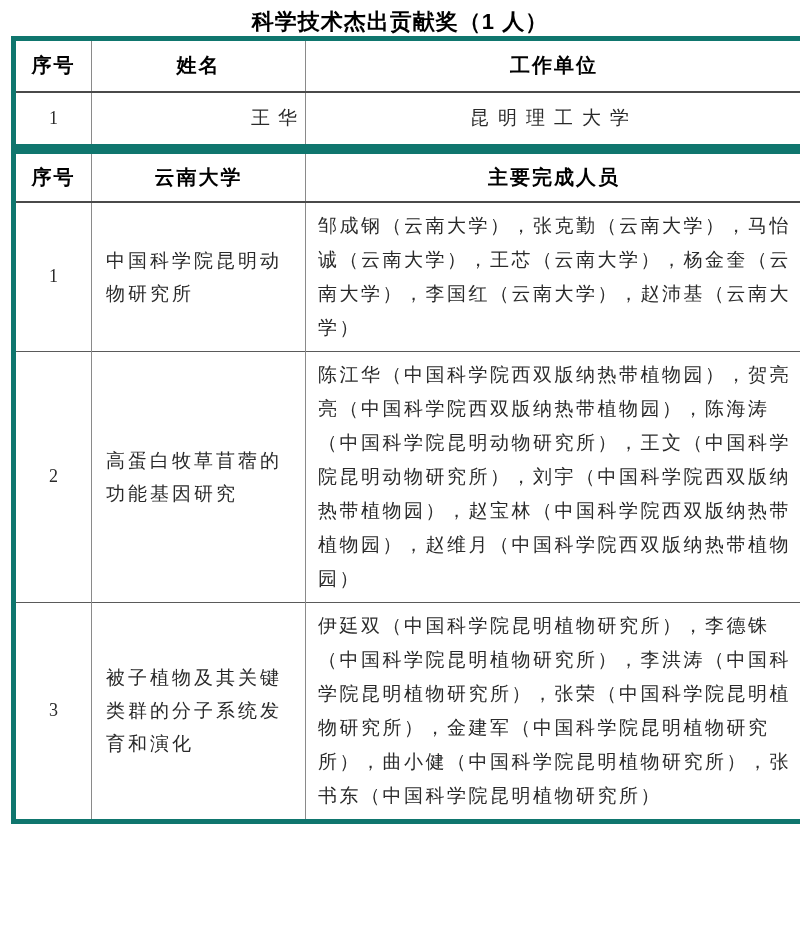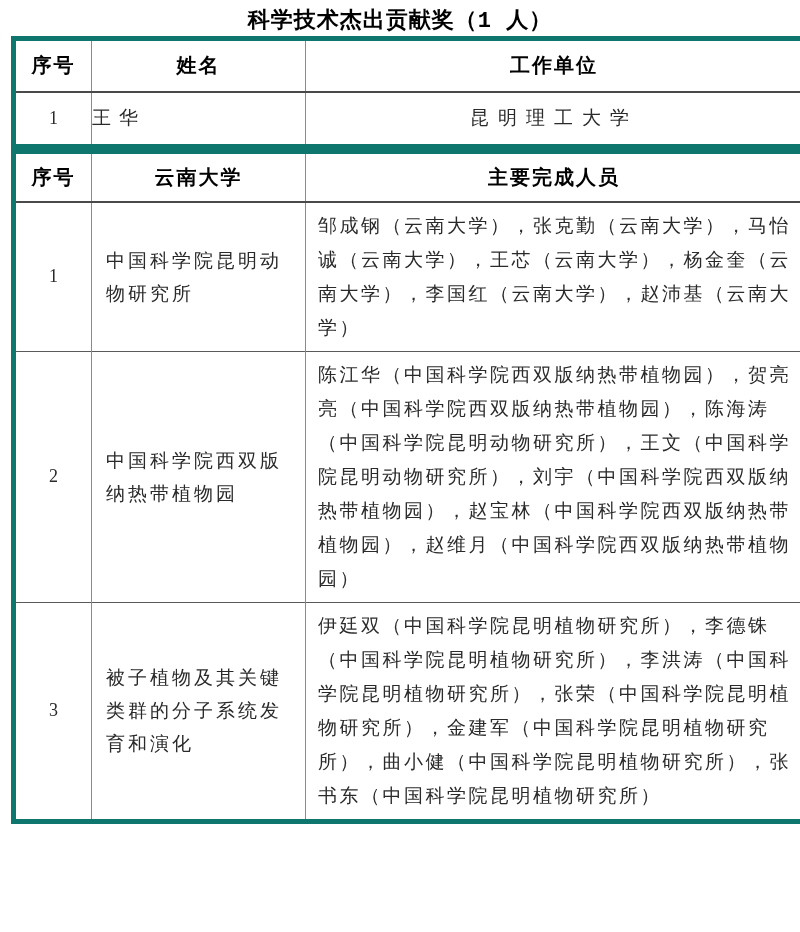--- a/index.html
+++ b/index.html
@@ -11,21 +11,21 @@
   }
   .page {
     width: 800px;
     height: 932px;
     background: #ffffff;
     overflow: hidden;
   }
   .doc-title {
     margin-top: 7px;
     text-align: center;
-    font-family: Liberation Mono, monospace;
+    font-family: Liberation Sans, sans-serif;
     font-weight: bold;
     font-size: 22px;
     line-height: 29px;
     color: #000000;
     letter-spacing: 1px;
   }
   table.award-table {
     width: 796px;
     margin: 0 2px;
     border-collapse: collapse;
@@ -48,21 +48,21 @@
   .award-table tr.data-row:first-of-type td { border-top: none; }
   .col-no  { width: 78px; }
   .col-mid { width: 214px; }
   .cell-no {
     text-align: center;
     vertical-align: middle;
     font-size: 18px;
     color: #2a2a2a;
   }
   .cell-name {
-    text-align: left;
+    text-align: right;
     vertical-align: middle;
     font-size: 19px;
     letter-spacing: 8px;
     color: #2a2a2a;
   }
   .cell-org {
     text-align: center;
     vertical-align: middle;
     font-size: 19px;
     letter-spacing: 9px;
@@ -155,21 +155,21 @@
         <td>云南大学</td>
         <td>主要完成人员</td>
       </tr>
       <tr class="data-row t2-row-1">
         <td class="cell-no">1</td>
         <td class="cell-project">中国科学院昆明动物研究所</td>
         <td class="cell-people">邹成钢（云南大学），张克勤（云南大学），马怡诚（云南大学），王芯（云南大学），杨金奎（云南大学），李国红（云南大学），赵沛基（云南大学）</td>
       </tr>
       <tr class="data-row t2-row-2">
         <td class="cell-no">2</td>
-        <td class="cell-project">中国科学院西双版纳热带植物园</td>
+        <td class="cell-project">高蛋白牧草苜蓿的功能基因研究</td>
         <td class="cell-people">陈江华（中国科学院西双版纳热带植物园），贺亮亮（中国科学院西双版纳热带植物园），陈海涛（中国科学院昆明动物研究所），王文（中国科学院昆明动物研究所），刘宇（中国科学院西双版纳热带植物园），赵宝林（中国科学院西双版纳热带植物园），赵维月（中国科学院西双版纳热带植物园）</td>
       </tr>
       <tr class="data-row t2-row-3">
         <td class="cell-no">3</td>
         <td class="cell-project">被子植物及其关键类群的分子系统发育和演化</td>
         <td class="cell-people">伊廷双（中国科学院昆明植物研究所），李德铢（中国科学院昆明植物研究所），李洪涛（中国科学院昆明植物研究所），张荣（中国科学院昆明植物研究所），金建军（中国科学院昆明植物研究所），曲小健（中国科学院昆明植物研究所），张书东（中国科学院昆明植物研究所）</td>
       </tr>
     </tbody>
   </table>
 

